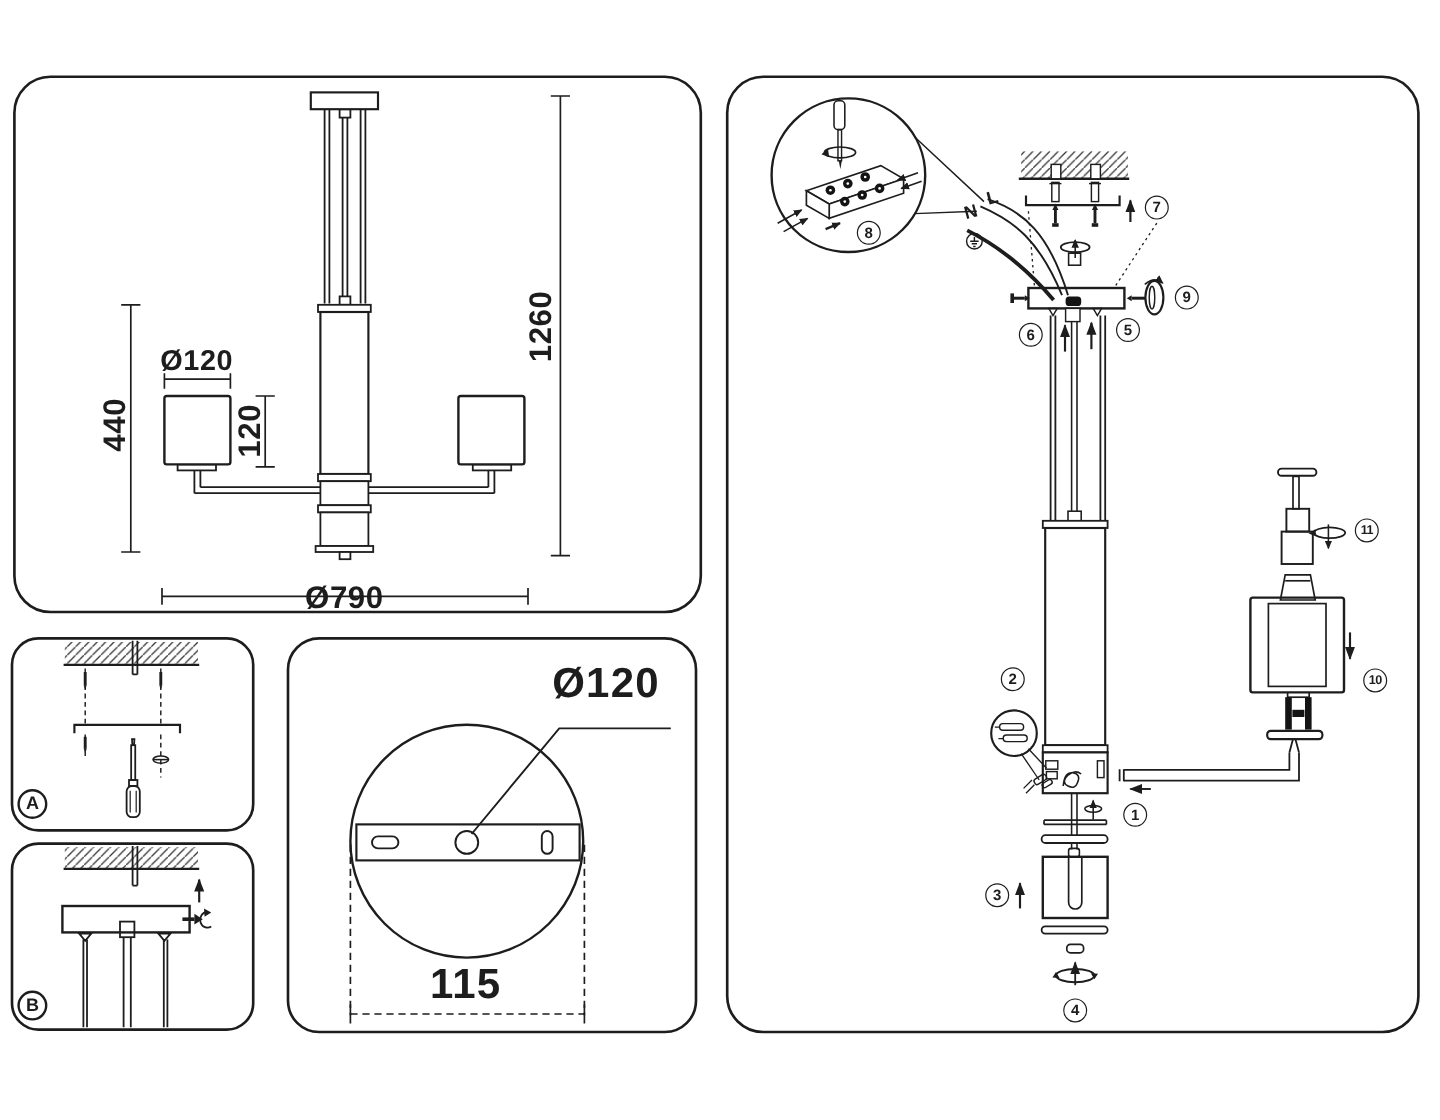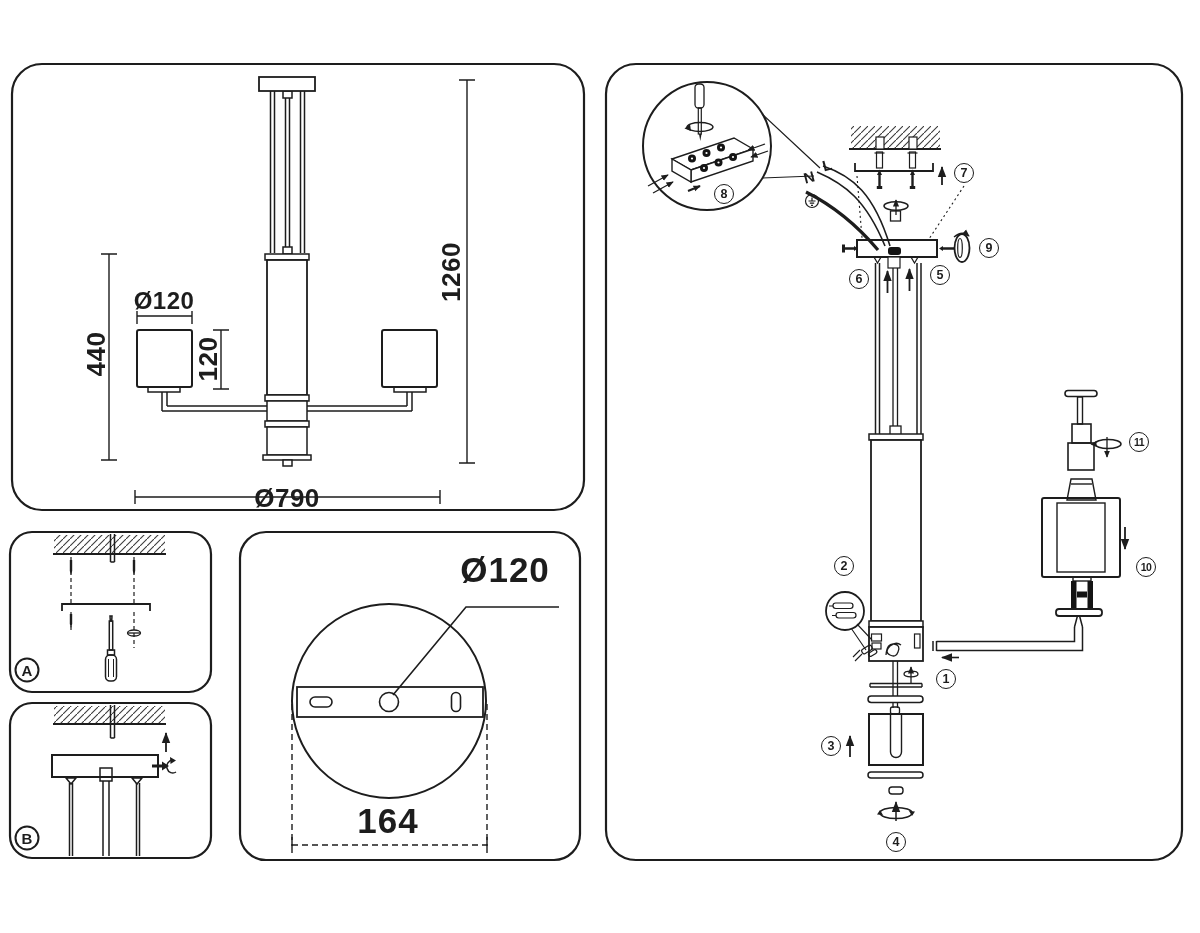--- a/index.html
+++ b/index.html
@@ -354,21 +354,21 @@
   </g>
 </svg>
 
 <span class="dim f24" style="left:164px; top:301px;">Ø120</span>
 <span class="dim rot f26" style="left:96px; top:354px;">440</span>
 <span class="dim rot f26" style="left:208px; top:359px;">120</span>
 <span class="dim rot f26" style="left:451px; top:272px;">1260</span>
 <span class="dim f26" style="left:287px; top:498px;">Ø790</span>
 
 <span class="dim f35" style="left:505px; top:570px;">Ø120</span>
-<span class="dim f35" style="left:388px; top:821px;">164</span>
+<span class="dim f35" style="left:388px; top:821px;">115</span>
 
 <span class="circle-letter" style="left:27px; top:670px;">A</span>
 <span class="circle-letter" style="left:27px; top:838px;">B</span>
 
 <span class="wire" style="left:809px; top:177px;">N</span>
 <span class="wire" style="left:827px; top:165px;">L</span>
 
 <span class="step" style="left:946px;  top:679px;">1</span>
 <span class="step" style="left:844px;  top:566px;">2</span>
 <span class="step" style="left:831px;  top:746px;">3</span>

